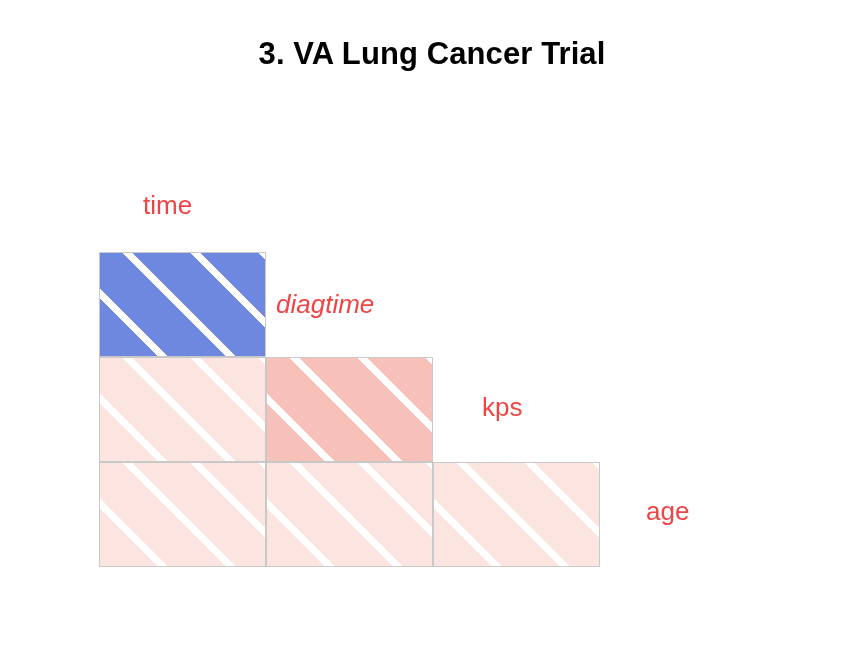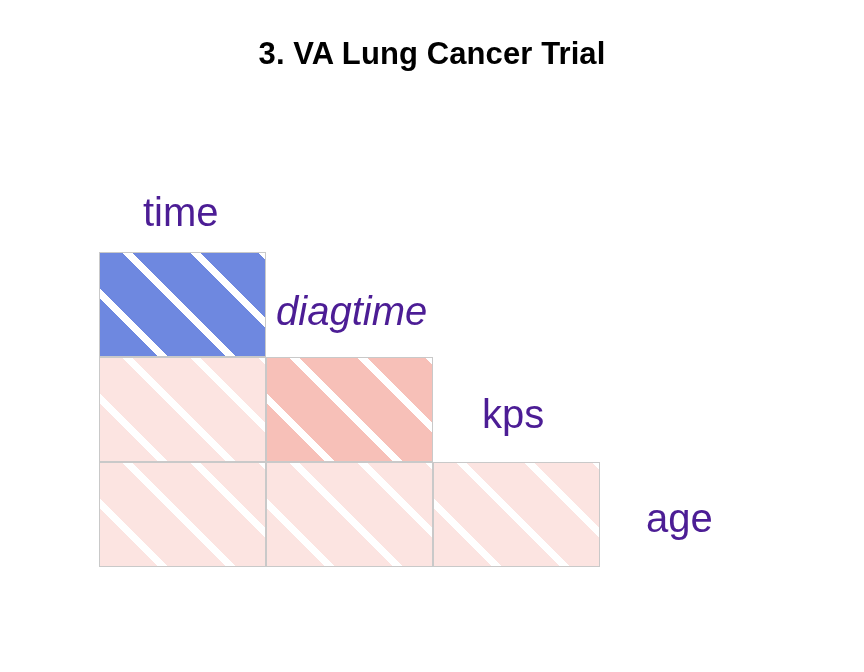--- a/index.html
+++ b/index.html
@@ -51,22 +51,22 @@
         rgba(255,255,255,0) 41px,
         #ffffff 41px,
         #ffffff 48px
     );
     pointer-events: none;
   }
 
   
   .var-label {
     position: absolute;
-    font-size: 40px;
-    color: #4c1d95;
+    font-size: 26px;
+    color: #ef4444;
     white-space: nowrap;
     line-height: 1;
   }
 </style>
 </head>
 <body>
 
 <div id="stage">
 
   <div class="plot-title">3. VA Lung Cancer Trial</div>

